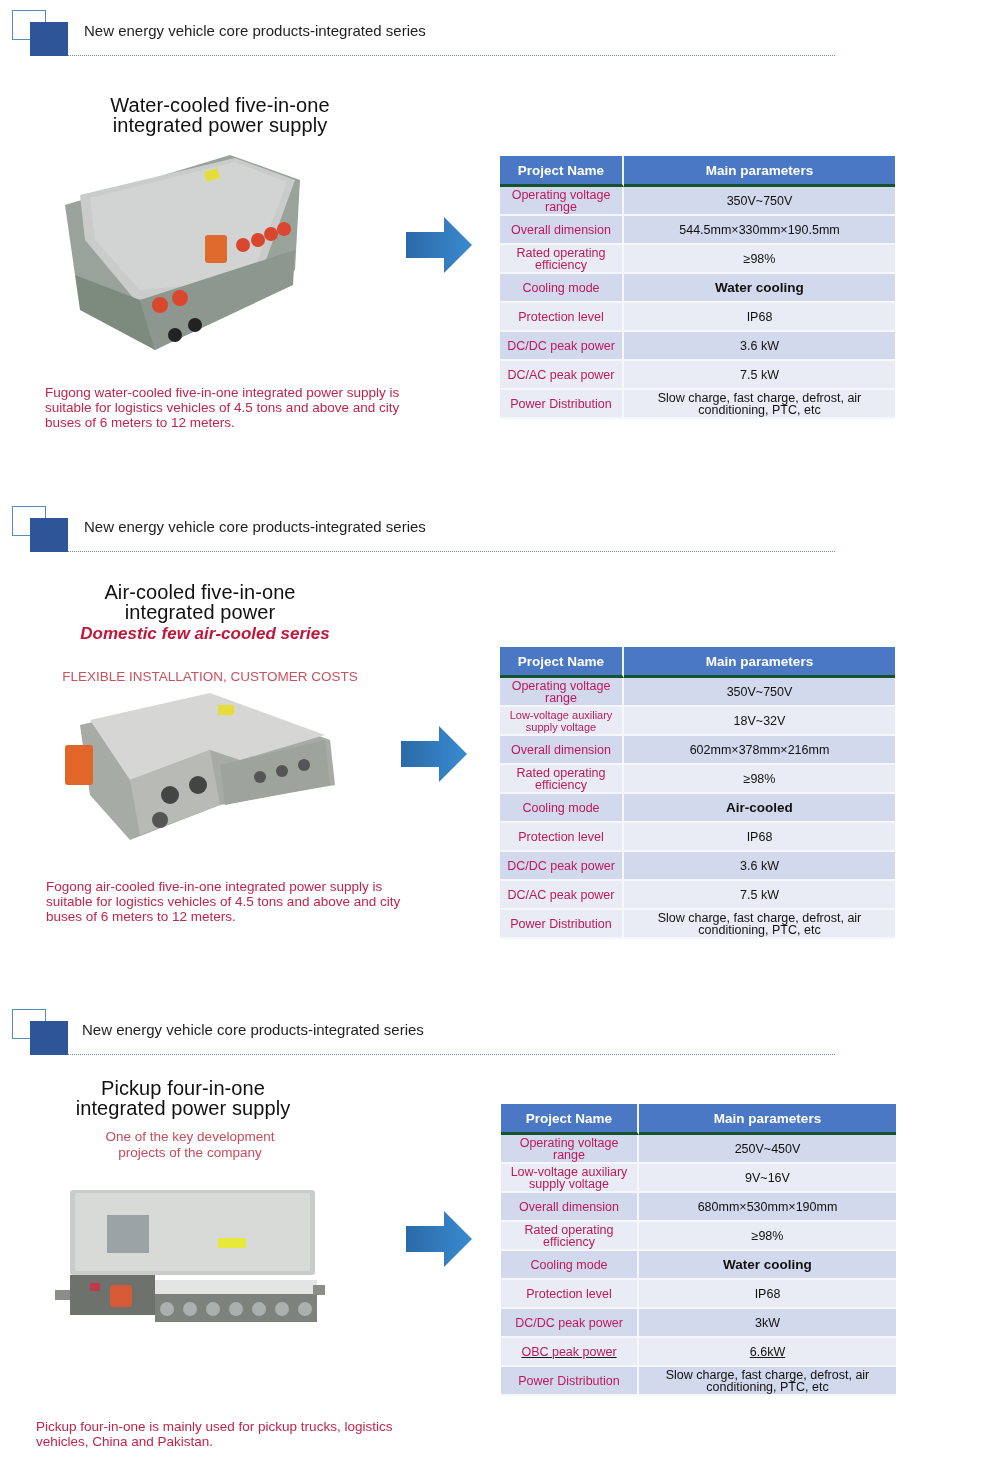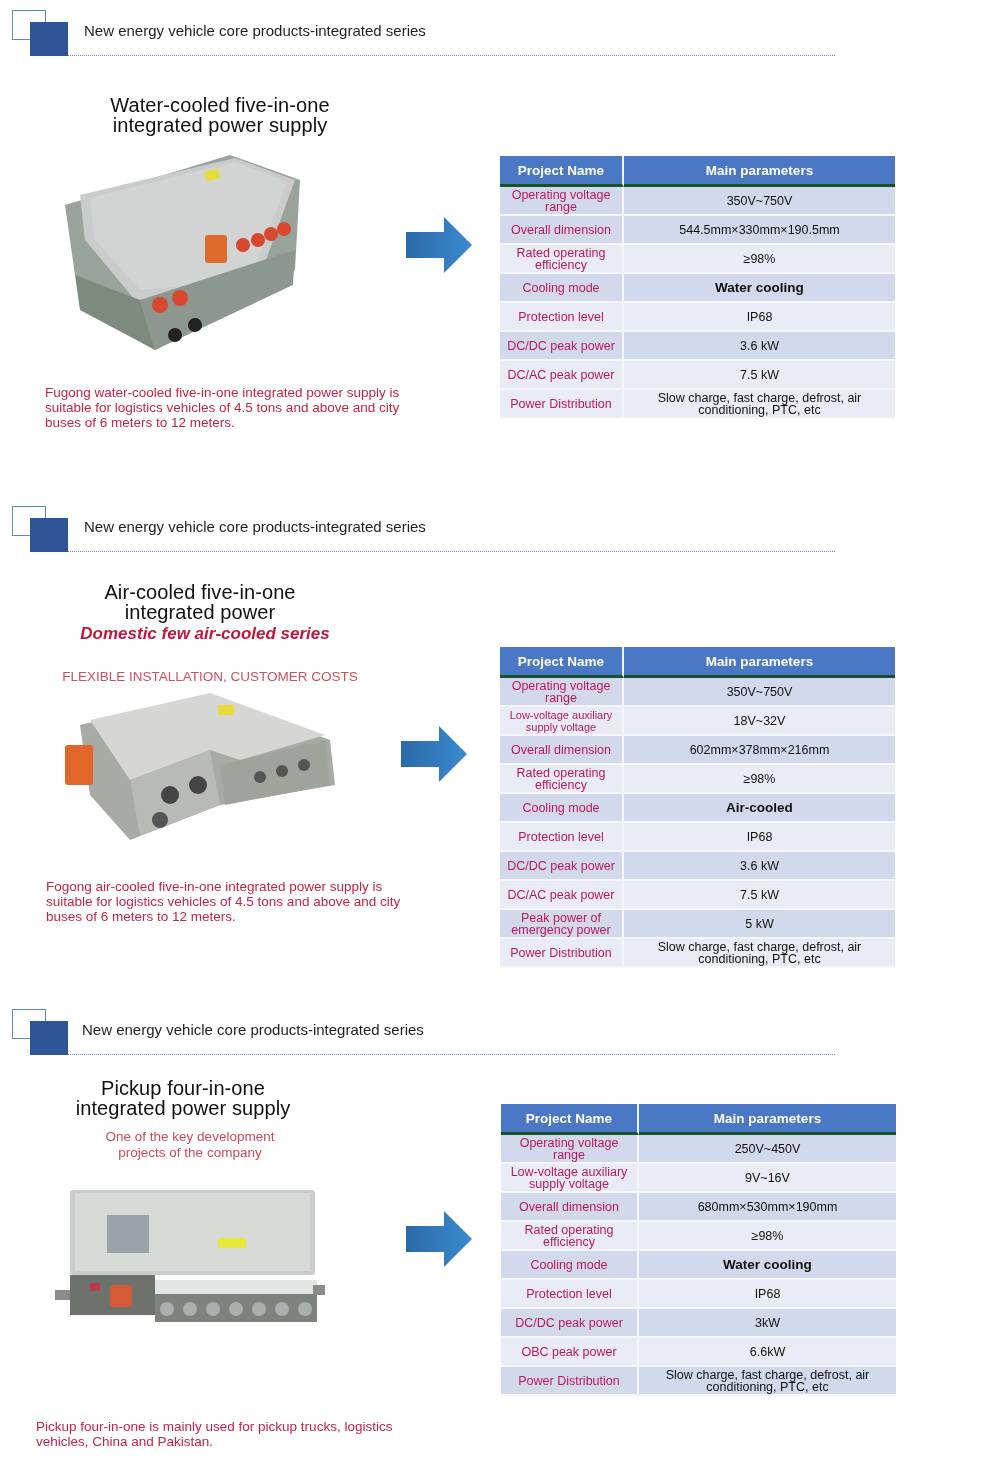--- a/index.html
+++ b/index.html
@@ -197,24 +197,20 @@
         <td class="name">Protection level</td>
         <td class="val">IP68</td>
       </tr>
     <tr class="odd" style="height:29px;">
         <td class="name">DC/DC peak power</td>
         <td class="val">3.6 kW</td>
       </tr>
     <tr class="even" style="height:29px;">
         <td class="name">DC/AC peak power</td>
         <td class="val">7.5 kW</td>
-      </tr>
-    <tr class="odd" style="height:29px;">
-        <td class="name">Peak power of emergency power</td>
-        <td class="val">5 kW</td>
       </tr>
     <tr class="even" style="height:29px;">
         <td class="name">Power Distribution</td>
         <td class="val">Slow charge, fast charge, defrost, air conditioning, PTC, etc</td>
       </tr>
   </tbody>
 </table>
 
 <div class="sec-head" style="top:1003px;">
   <div class="sq-outline"></div>
@@ -296,21 +292,21 @@
         <td class="val bold">Water cooling</td>
       </tr>
     <tr class="even" style="height:29px;">
         <td class="name">Protection level</td>
         <td class="val">IP68</td>
       </tr>
     <tr class="odd" style="height:29px;">
         <td class="name">DC/DC peak power</td>
         <td class="val">3kW</td>
       </tr>
-    <tr class="even" style="height:29px;">
+    <tr class="even" style="height:29px;text-decoration:underline;">
         <td class="name">OBC peak power</td>
         <td class="val">6.6kW</td>
       </tr>
     <tr class="odd" style="height:29px;">
         <td class="name">Power Distribution</td>
         <td class="val">Slow charge, fast charge, defrost, air conditioning, PTC, etc</td>
       </tr>
   </tbody>
 </table>
 

